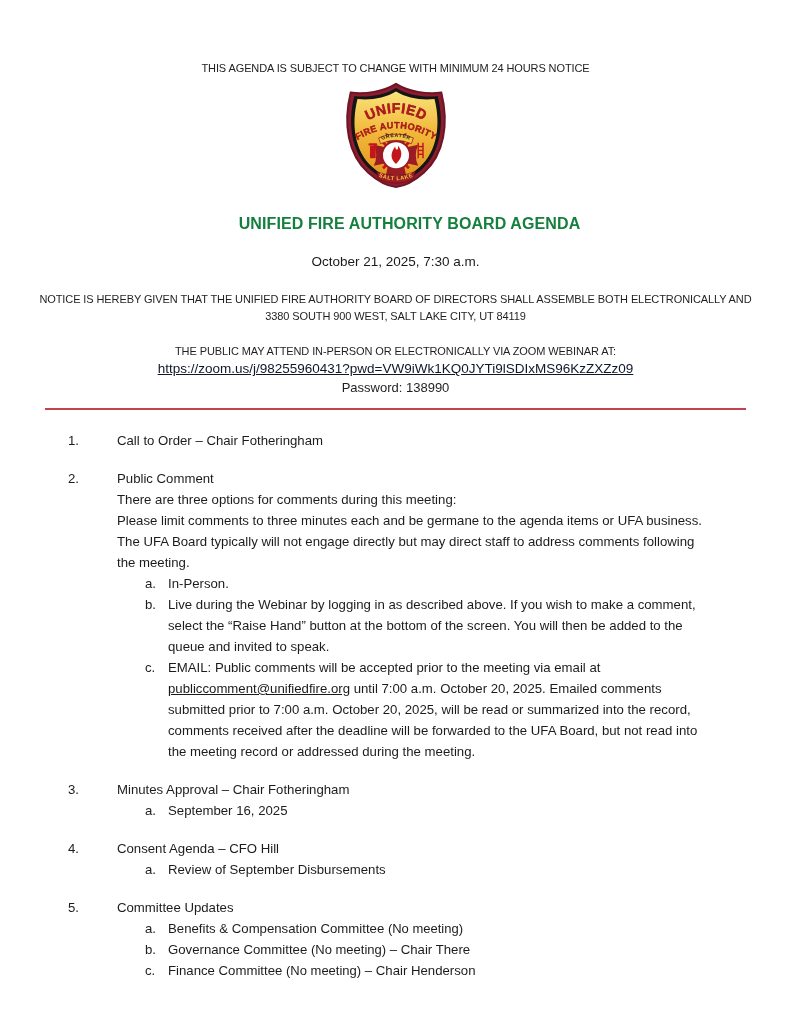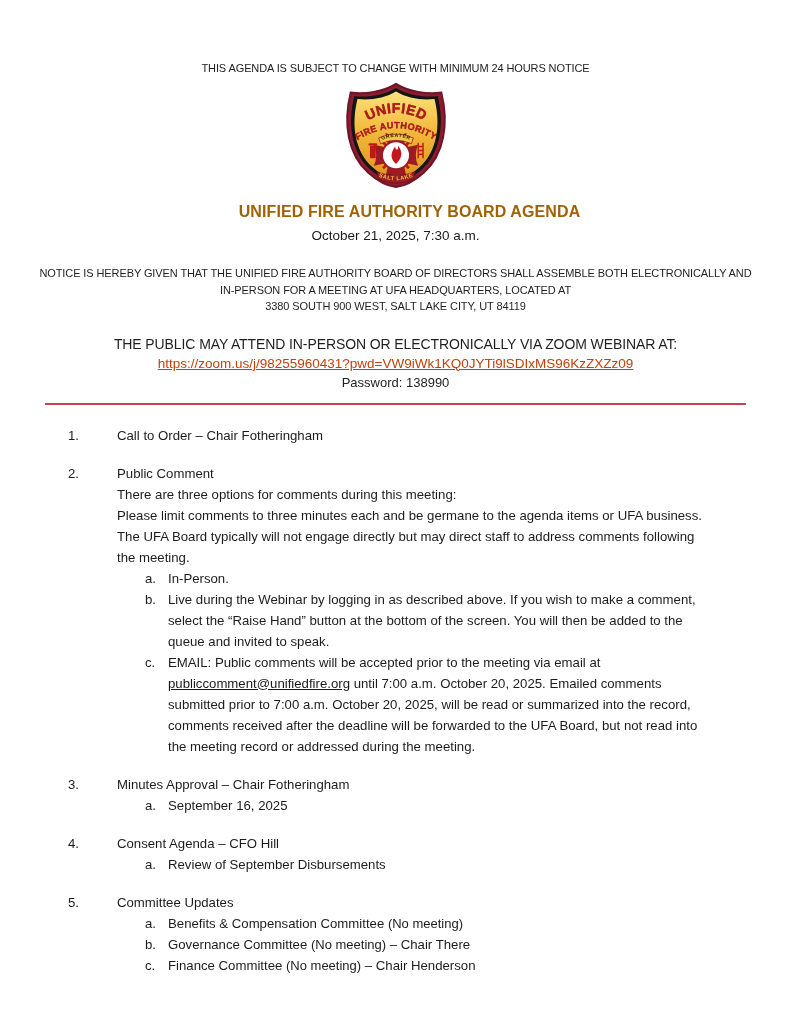--- a/index.html
+++ b/index.html
@@ -10,30 +10,30 @@
     overflow:hidden; position:relative;
   }
   .center { text-align:center; }
   .top-notice {
     margin-top:62px; font-size:11px; letter-spacing:-0.1px;
     color:#222; white-space:nowrap;
   }
   .logo-wrap { margin-top:7px; text-align:center; }
   .logo-wrap svg { width:116px; height:108px; }
   .page-title {
-    margin-top:10px; font-size:16px; font-weight:bold; color:#a16207;
+    margin-top:22px; font-size:16px; font-weight:bold; color:#15803d;
     letter-spacing:0.1px;
     padding-left:28px;
   }
-  .meeting-date { margin-top:7px; font-size:13.5px; color:#1a1a1a; }
+  .meeting-date { margin-top:21px; font-size:13.5px; color:#1a1a1a; }
   .assembly { margin-top:22px; font-size:11px; line-height:16.5px; letter-spacing:-0.1px; }
   .assembly div { white-space:nowrap; }
-  .attend-line { margin-top:21px; font-size:14px; letter-spacing:-0.1px; }
+  .attend-line { margin-top:21px; font-size:11px; letter-spacing:-0.1px; }
   .zoom-url { margin-top:4px; font-size:13.5px; }
-  .zoom-url a { color:#c2410c; text-decoration:underline; cursor:pointer; }
+  .zoom-url a { color:#0f172a; text-decoration:underline; cursor:pointer; }
   .password { margin-top:4px; font-size:13px; }
   .red-divider {
     border:none; border-top:2px solid #C2444E; margin:13px 45px 0 45px;
   }
   .agenda {
     margin:20px 80px 0 68px; font-size:13.2px; line-height:21px; color:#1c1c1c;
   }
   .item { display:flex; margin-top:17px; }
   .item:first-child { margin-top:0; }
   .item-num { width:49px; flex:none; }
@@ -108,21 +108,20 @@
       </text>
     </svg>
   </div>
 
   <div class="center page-title">UNIFIED FIRE AUTHORITY BOARD AGENDA</div>
 
   <div class="center meeting-date">October 21, 2025, 7:30 a.m.</div>
 
   <div class="center assembly">
     <div>NOTICE IS HEREBY GIVEN THAT THE UNIFIED FIRE AUTHORITY BOARD OF DIRECTORS SHALL ASSEMBLE BOTH ELECTRONICALLY AND</div>
-    <div>IN-PERSON FOR A MEETING AT UFA HEADQUARTERS, LOCATED AT</div>
     <div>3380 SOUTH 900 WEST, SALT LAKE CITY, UT 84119</div>
   </div>
 
   <div class="center attend-line">THE PUBLIC MAY ATTEND IN-PERSON OR ELECTRONICALLY VIA ZOOM WEBINAR AT:</div>
 
   <div class="center zoom-url">
     <a>https://zoom.us/j/98255960431?pwd=VW9iWk1KQ0JYTi9lSDIxMS96KzZXZz09</a>
   </div>
 
   <div class="center password">Password: 138990</div>

